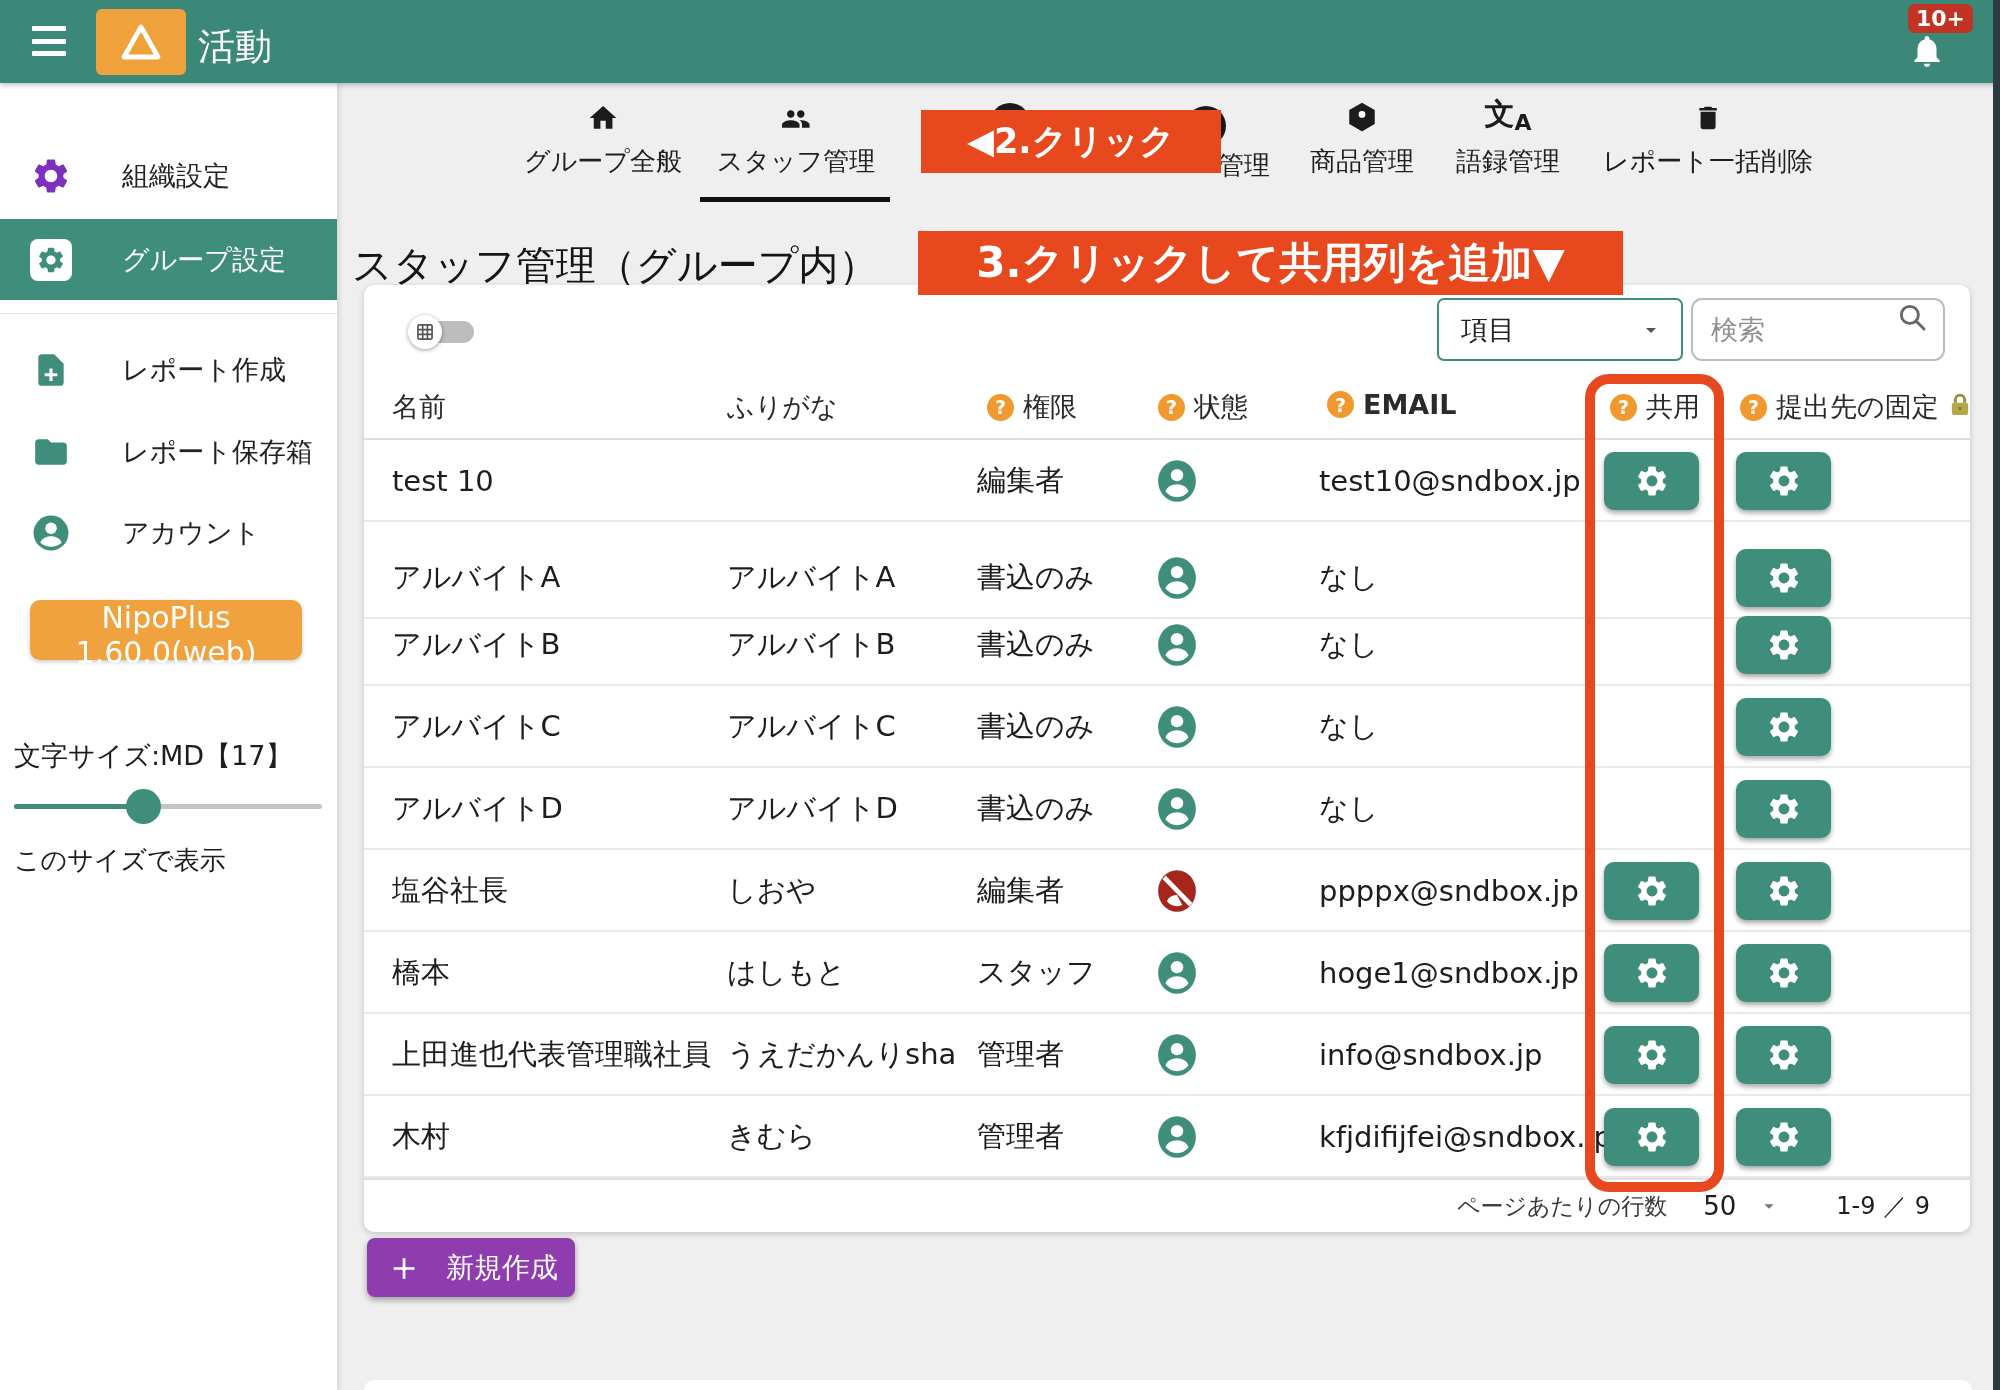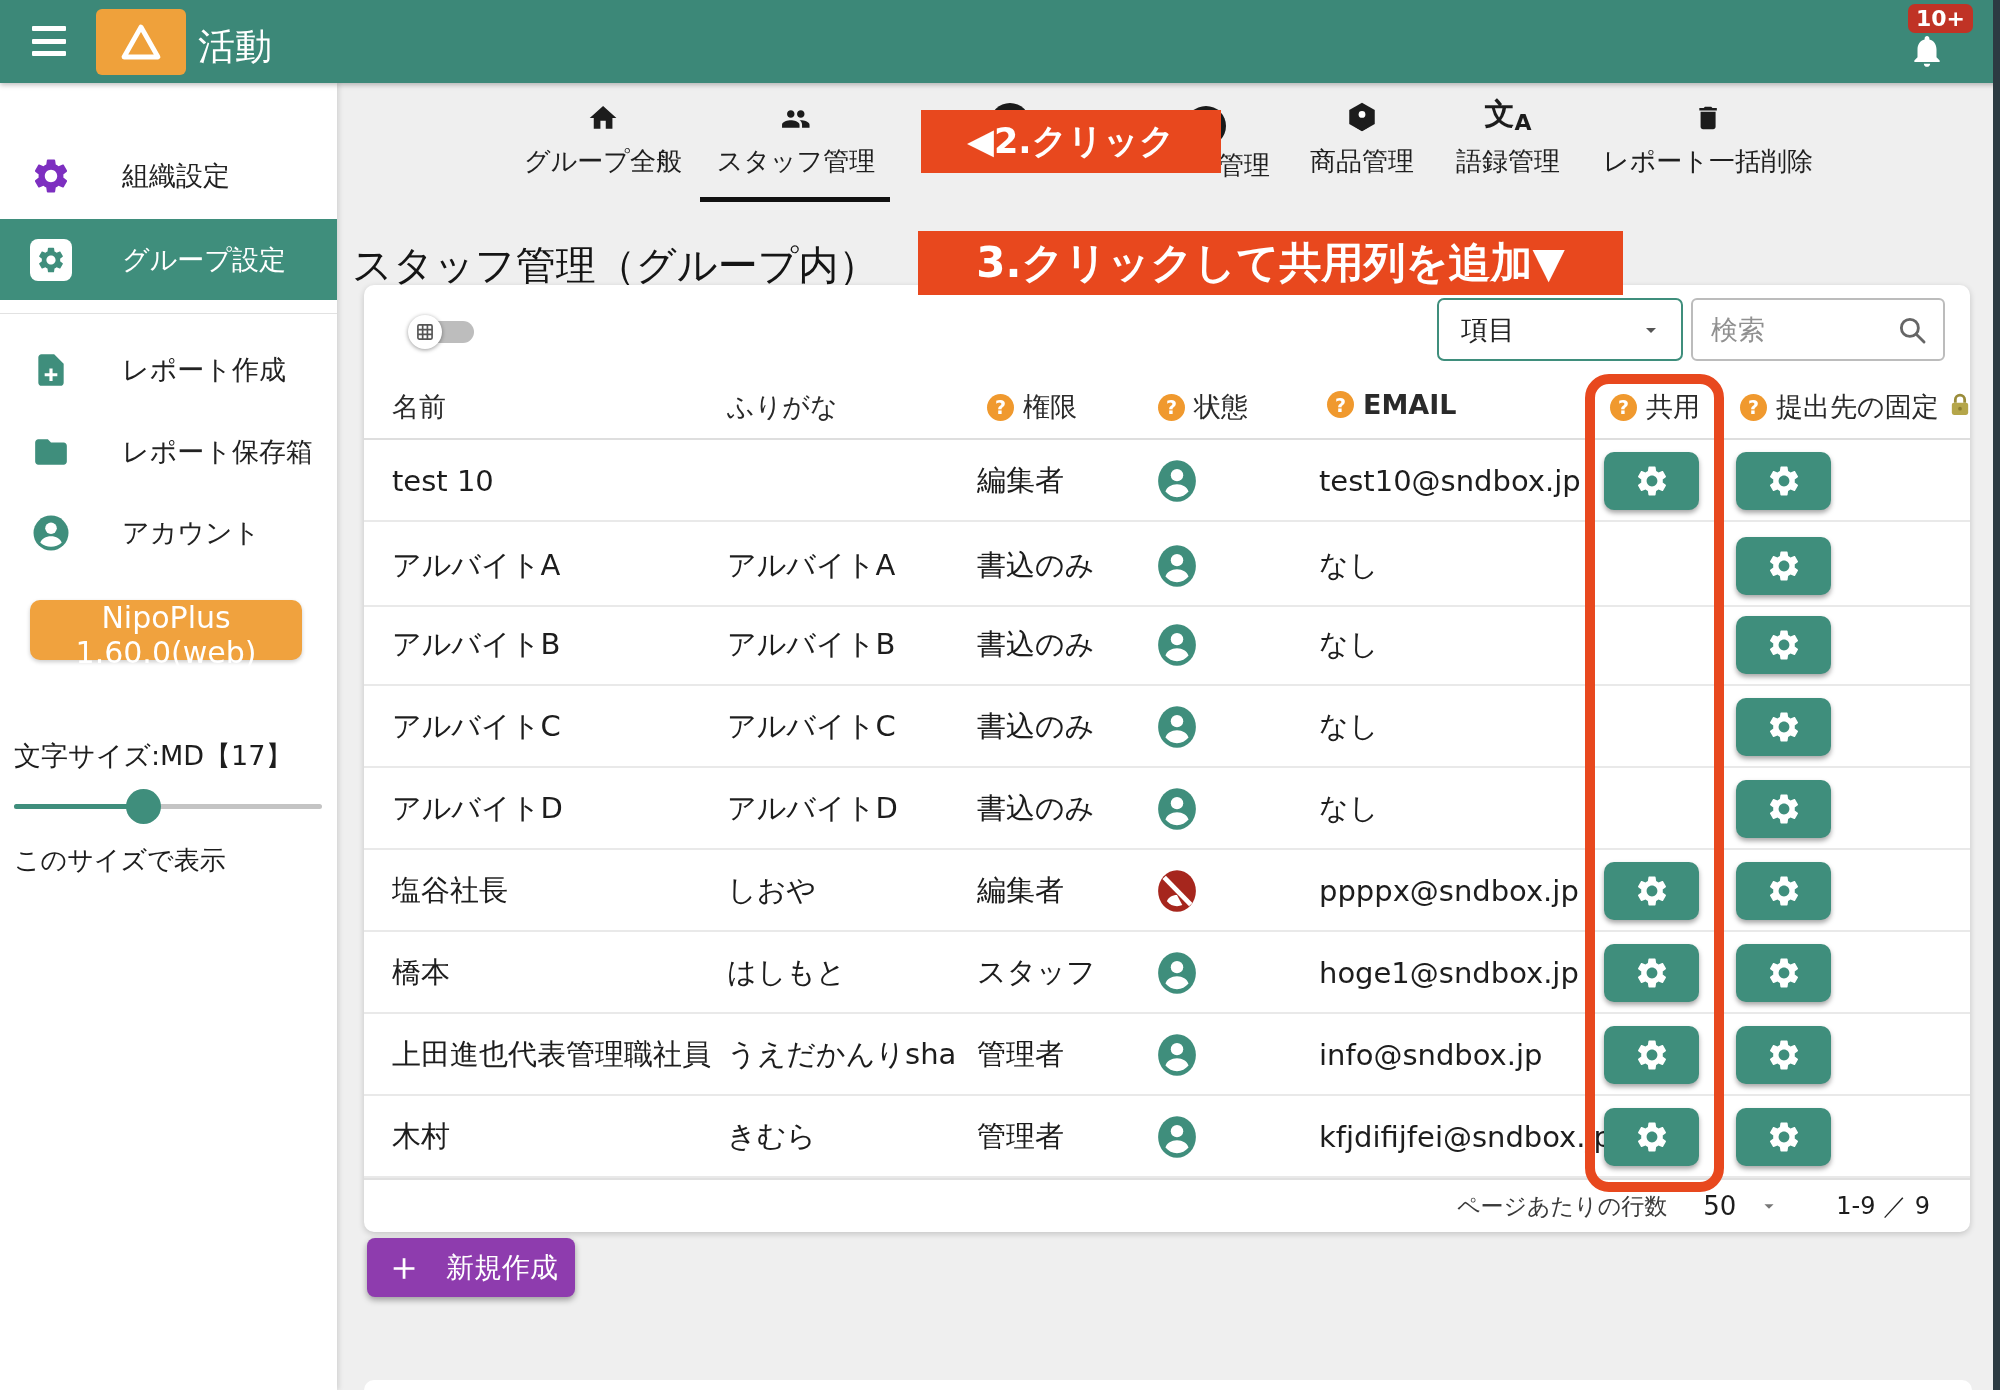--- a/index.html
+++ b/index.html
@@ -63,21 +63,21 @@
     border-radius:10px;box-shadow:0 2px 6px rgba(0,0,0,.18);overflow:hidden;z-index:6}
   .toggle{position:absolute;left:44px;top:29px;width:66px;height:36px;cursor:pointer}
   .toggle .track{position:absolute;left:16px;top:7px;width:50px;height:22px;border-radius:11px;background:#bdbdbd}
   .toggle .thumb{position:absolute;left:0;top:1px;width:34px;height:34px;border-radius:50%;background:#fff;
     box-shadow:0 1px 4px rgba(0,0,0,.4);display:flex;align-items:center;justify-content:center}
   .select-box{position:absolute;left:1073px;top:13px;width:246px;height:63px;border:2.5px solid var(--teal-btn);
     border-radius:7px;background:#fff;display:flex;align-items:center;cursor:pointer}
   .select-box .sel-label{margin-left:22px;font-size:27px;color:#222}
   .select-box .sel-caret{position:absolute;right:18px}
   .search-box{position:absolute;left:1327px;top:13px;width:254px;height:63px;border:2px solid #bcbcbc;
-    border-radius:6px;background:#fff;display:flex;align-items:center}
+    border-radius:11px;background:#fff;display:flex;}
   .search-box input{border:none;outline:none;margin-left:18px;width:170px;font-size:27px;
     font-family:inherit;color:#333;background:transparent}
   .search-box input::placeholder{color:#909090}
   .search-box .mag{position:absolute;right:14px}
 
   .thead{position:absolute;left:0;top:90px;width:1606px;height:65px;border-bottom:2px solid #dedede}
   .th{position:absolute;top:14px;font-size:27px;color:#2a2a2a;display:flex;align-items:center;white-space:nowrap}
   .help-dot{width:27px;height:27px;border-radius:50%;background:var(--help);color:#fff;font-size:19px;
     font-weight:bold;display:flex;align-items:center;justify-content:center;margin-right:9px;flex:0 0 auto}
   .th.email{font-weight:bold}
@@ -347,21 +347,21 @@
             </span>
           </button>
           <button class="gear-btn g-fixed">
             <span>
               <svg width="36" height="36" viewBox="0 0 24 24" fill="#ffffff">
                 <path d="M19.14 12.94c.04-.3.06-.61.06-.94 0-.32-.02-.64-.07-.94l2.03-1.58c.18-.14.23-.41.12-.61l-1.92-3.32c-.12-.22-.37-.29-.59-.22l-2.39.96c-.5-.38-1.03-.7-1.62-.94l-.36-2.54c-.04-.24-.24-.41-.48-.41h-3.84c-.24 0-.43.17-.47.41l-.36 2.54c-.59.24-1.13.57-1.62.94l-2.39-.96c-.22-.08-.47 0-.59.22L2.74 8.87c-.12.21-.08.47.12.61l2.03 1.58c-.05.3-.09.63-.09.94s.02.64.07.94l-2.03 1.58c-.18.14-.23.41-.12.61l1.92 3.32c.12.22.37.29.59.22l2.39-.96c.5.38 1.03.7 1.62.94l.36 2.54c.05.24.24.41.48.41h3.84c.24 0 .44-.17.47-.41l.36-2.54c.59-.24 1.13-.56 1.62-.94l2.39.96c.22.08.47 0 .59-.22l1.92-3.32c.12-.22.07-.47-.12-.61l-2.01-1.58zM12 15.6c-1.98 0-3.6-1.62-3.6-3.6s1.62-3.6 3.6-3.6 3.6 1.62 3.6 3.6-1.62 3.6-3.6 3.6z"></path>
               </svg>
             </span>
           </button>
         </div>
-        <div class="trow" style="top: 240px; text-decoration: underline;">
+        <div class="trow" style="top: 252px; text-decoration: underline;">
           <div class="cell c-name">アルバイトA</div>
      <div class="cell c-furi">アルバイトA</div>
      <div class="cell c-role">書込のみ</div>
      <div class="cell c-status">
             <svg width="44" height="48" viewBox="0 0 24 24">
               <ellipse cx="12" cy="12" rx="10.3" ry="11.3" fill="#3f8e7c"></ellipse>
               <circle cx="12" cy="8.8" r="3.4" fill="#fff"></circle>
               <path d="M12 13.8c-3 0-5.6 1.6-6.3 3.9 1.6 1.9 3.8 3.1 6.3 3.1s4.7-1.2 6.3-3.1c-.7-2.3-3.3-3.9-6.3-3.9z" fill="#fff"></path>
             </svg>
           </div>

